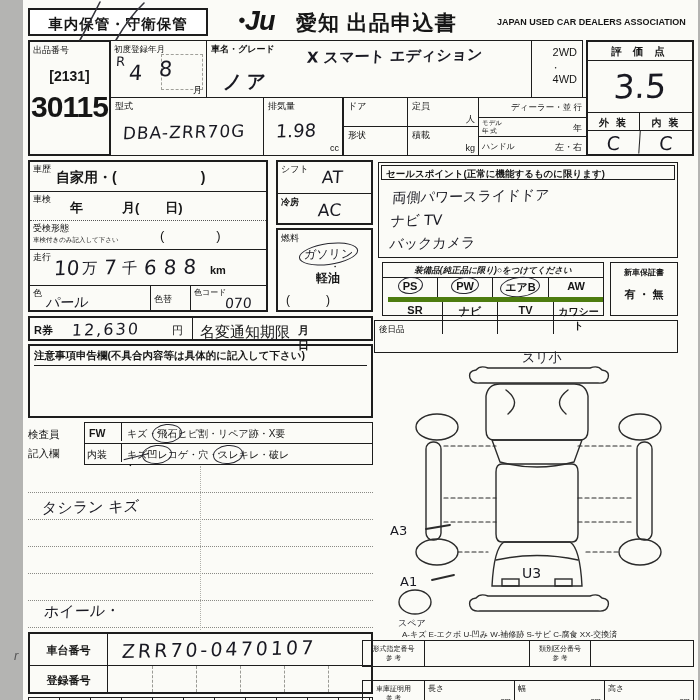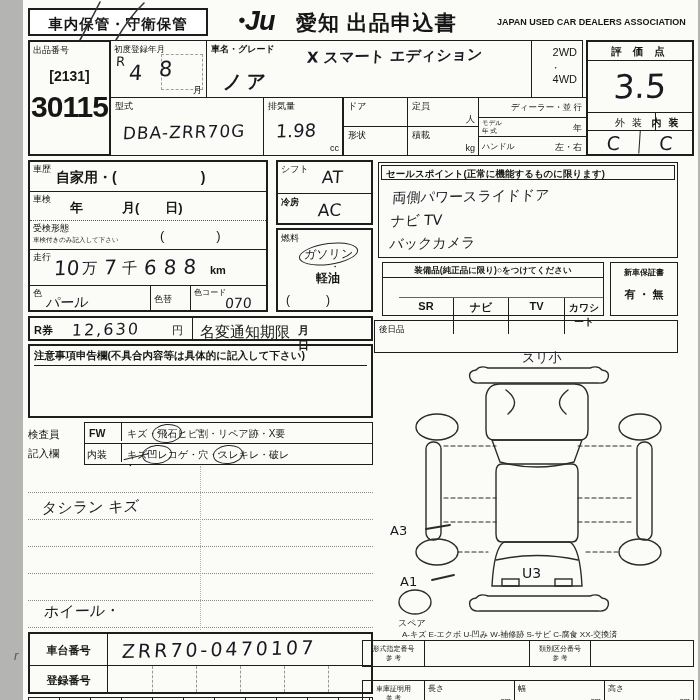--- a/index.html
+++ b/index.html
@@ -62,21 +62,21 @@
 <div class="c" style="left:531px;top:40px;width:52px;height:58px;">
   <div class="abs" style="right:5px;top:5px;font-size:11px;">2WD</div>
   <div class="abs" style="right:22px;top:21px;font-size:9px;">・</div>
   <div class="abs" style="right:5px;top:32px;font-size:11px;">4WD</div>
 </div>
 
 <div class="c b2" style="left:586px;top:40px;width:108px;height:116px;">
   <div class="abs" style="left:0;right:0;top:0;height:19px;border-bottom:1.2px solid #1d1d1d;text-align:center;font-size:10.5px;font-weight:bold;letter-spacing:4px;padding-top:3px;">評 価 点</div>
   <div class="hw abs" style="left:0;right:0;top:20px;height:50px;text-align:center;font-size:33px;line-height:50px;">3.5</div>
   <div class="abs" style="left:0;right:0;top:70px;height:19px;border-top:1.2px solid #1d1d1d;border-bottom:1.2px solid #1d1d1d;">
-    <div class="abs" style="left:0;top:0;width:50%;height:100%;border-right:1.2px solid #1d1d1d;text-align:center;font-size:10px;font-weight:normal;letter-spacing:2px;padding-top:3px;margin-left:16px;">外 装</div>
+    <div class="abs" style="left:0;top:0;width:50%;height:100%;border-right:1.2px solid #1d1d1d;text-align:center;font-size:10px;font-weight:bold;letter-spacing:2px;padding-top:3px;">外 装</div>
     <div class="abs" style="right:0;top:0;width:50%;height:100%;text-align:center;font-size:10px;font-weight:bold;letter-spacing:2px;padding-top:3px;">内 装</div>
   </div>
   <div class="abs" style="left:0;right:0;top:89px;bottom:0;">
     <div class="hw abs" style="left:0;top:0;width:50%;height:100%;border-right:1.2px solid #1d1d1d;text-align:center;font-size:19px;line-height:24px;">C</div>
     <div class="hw abs" style="right:0;top:0;width:50%;height:100%;text-align:center;font-size:19px;line-height:24px;">C</div>
   </div>
 </div>
 
 <div class="c" style="left:110px;top:97px;width:154px;height:59px;">
   <div class="lbl abs" style="left:4px;top:3px;">型式</div>
@@ -234,22 +234,28 @@
 <div class="c" style="left:378px;top:162px;width:300px;height:96px;border-style:solid;">
   <div class="abs" style="left:2px;right:2px;top:2px;height:15px;border:1px solid #1d1d1d;font-size:9.5px;font-weight:bold;padding:2px 0 0 4px;box-sizing:border-box;">セールスポイント(正常に機能するものに限ります)</div>
   <div class="hw abs" style="left:12px;top:22px;font-size:14px;line-height:23px;">
     <div>両側パワースライドドア</div>
     <div>ナビ TV</div>
     <div>バックカメラ</div>
   </div>
 </div>
 
 <div class="c" style="left:382px;top:262px;width:222px;height:54px;">
-  <div class="abs" style="left:0;right:0;top:0;height:15px;border-bottom:1px solid #1d1d1d;text-align:center;font-size:8.5px;font-weight:bold;padding-top:2px;">装備品(純正品に限り)○をつけてください</div>
-  <div class="abs" style="left:16px;right:0;top:34px;height:37px;border-top:1px solid #4d7c0f;">
+  <div class="abs" style="left:0;right:0;top:0;height:15px;border-bottom:1px solid #1d1d1d;text-align:center;font-size:8.5px;font-weight:bold;padding-top:2px;font-style:italic;">装備品(純正品に限り)○をつけてください</div>
+  <div class="abs" style="left:0;right:0;top:15px;height:19px;">
+    <div class="abs" style="left:0;width:55px;height:100%;border-right:1px solid #1d1d1d;text-align:center;font-size:11px;font-weight:bold;padding-top:2px;box-sizing:border-box;"><span class="circ">PS</span></div>
+    <div class="abs" style="left:55px;width:55px;height:100%;border-right:1px solid #1d1d1d;text-align:center;font-size:11px;font-weight:bold;padding-top:2px;box-sizing:border-box;"><span class="circ">PW</span></div>
+    <div class="abs" style="left:110px;width:56px;height:100%;border-right:1px solid #1d1d1d;text-align:center;font-size:11px;font-weight:bold;padding-top:2px;box-sizing:border-box;"><span class="circ">エアB</span></div>
+    <div class="abs" style="left:166px;right:0;height:100%;text-align:center;font-size:11px;font-weight:bold;padding-top:2px;box-sizing:border-box;"><span>AW</span></div>
+  </div>
+  <div class="abs" style="left:5px;right:0;top:34px;height:37px;border-top:5px solid #4d7c0f;">
     <div class="abs" style="left:0;width:55px;height:100%;border-right:1px solid #1d1d1d;text-align:center;font-size:11px;font-weight:bold;padding-top:2px;box-sizing:border-box;"><span>SR</span></div>
     <div class="abs" style="left:55px;width:55px;height:100%;border-right:1px solid #1d1d1d;text-align:center;font-size:11px;font-weight:bold;padding-top:2px;box-sizing:border-box;"><span>ナビ</span></div>
     <div class="abs" style="left:110px;width:56px;height:100%;border-right:1px solid #1d1d1d;text-align:center;font-size:11px;font-weight:bold;padding-top:2px;box-sizing:border-box;"><span>TV</span></div>
     <div class="abs" style="left:166px;right:0;height:100%;text-align:center;font-size:10px;font-weight:bold;padding-top:3px;box-sizing:border-box;"><span>カワシート</span></div>
   </div>
 </div>
 
 <div class="c" style="left:610px;top:262px;width:68px;height:54px;">
   <div class="abs" style="left:0;right:0;top:4px;text-align:center;font-size:8px;font-weight:bold;">新車保証書</div>
   <div class="abs" style="left:0;right:0;top:24px;text-align:center;font-size:11px;font-weight:bold;">有 ・ 無</div>

